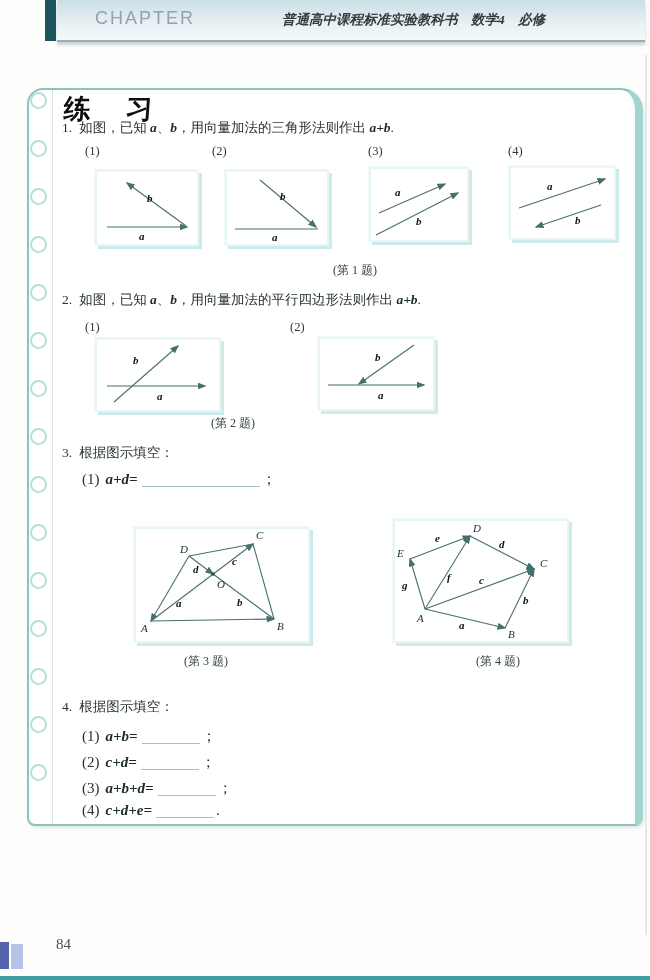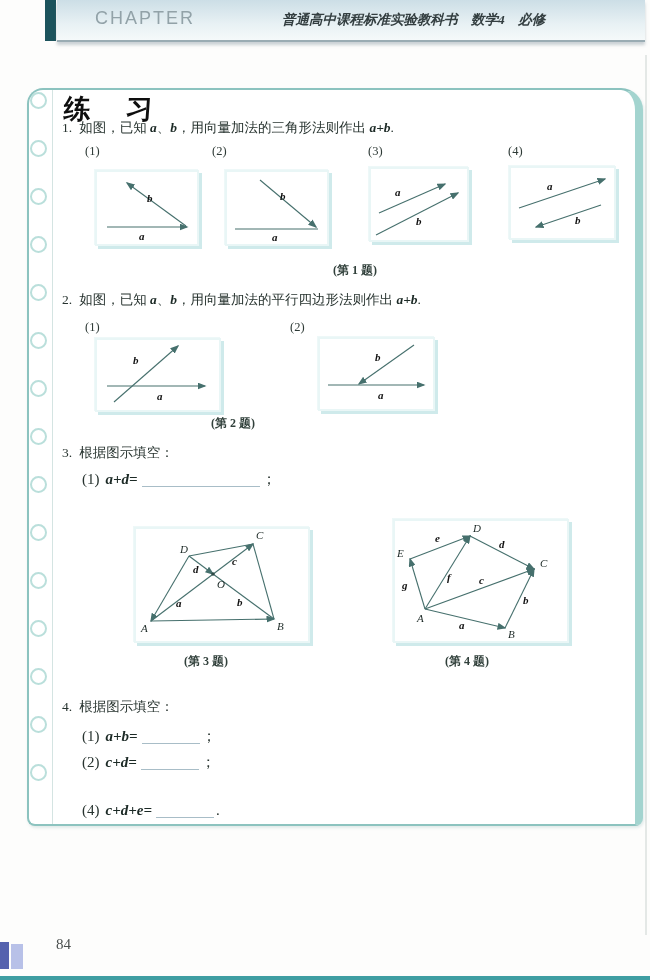--- a/index.html
+++ b/index.html
@@ -25,21 +25,21 @@
         border-radius:50%;background:#fff;box-sizing:border-box;}
   .vline{position:absolute;left:23px;top:0;bottom:0;width:1px;background:#d4e4e2;}
 
   .title{position:absolute;left:35px;top:1px;font-family:"Liberation Sans","DejaVu Sans",sans-serif;
          font-size:27px;font-weight:900;color:#0e0e0e;letter-spacing:4px;transform:skewX(-4deg);}
 
   .pline{position:absolute;font-size:13.5px;white-space:nowrap;color:#27332f;}
   .pno{margin-right:7px;}
   .m{font-family:"Liberation Serif","DejaVu Serif",serif;font-style:italic;font-weight:bold;color:#1c2a26;}
   .sublabel{position:absolute;font-size:12.5px;color:#2e3a36;}
-  .caption{position:absolute;width:190px;text-align:center;font-size:12px;color:#31403b;font-weight:bold;}
+  .caption{position:absolute;width:190px;text-align:center;font-size:12px;color:#31403b;}
 
   .figbox{position:absolute;background:#fff;border:2px solid #e9f6f6;
           box-shadow:3px 3px 0 #cfeaeb,-1px -1px 0 #eef8f8;}
   .figbox svg{display:block;width:100%;height:100%;}
   .figbox line{stroke:#46706d;stroke-width:1.1;}
   .vl{font:italic bold 11px "Liberation Serif","DejaVu Serif",serif;fill:#101010;stroke:none;}
   .pl{font:italic 11px "Liberation Serif","DejaVu Serif",serif;fill:#1d2a27;stroke:none;}
 
   .fill{position:absolute;font-size:15px;white-space:nowrap;color:#27332f;}
   .ilab{margin-right:6px;}
@@ -188,30 +188,33 @@
       <text class="vl" x="128" y="83">b</text>
       <text class="vl" x="84" y="63">c</text>
       <text class="vl" x="104" y="27">d</text>
       <text class="vl" x="40" y="21">e</text>
       <text class="vl" x="52" y="60">f</text>
       <text class="vl" x="7" y="68">g</text>
     </svg>
   </div>
 
   <div class="caption" style="left:82px;top:563px">(第 3 题)</div>
-  <div class="caption" style="left:343px;top:563px">(第 4 题)</div>
+  <div class="caption" style="left:374px;top:563px">(第 4 题)</div>
 
   <div class="pline" style="left:33px;top:608px">
     <span class="pno">4.</span><span>根据图示填空：</span>
   </div>
   <div class="fill" style="left:53px;top:637px">
     <span class="ilab">(1)</span><i class="m">a+b=</i><span class="blank" style="width:58px"></span><span>；</span>
   </div>
   <div class="fill" style="left:53px;top:663px">
     <span class="ilab">(2)</span><i class="m">c+d=</i><span class="blank" style="width:58px"></span><span>；</span>
+  </div>
+  <div class="fill" style="left:53px;top:689px">
+    <span class="ilab">(3)</span><i class="m">a+b+d=</i><span class="blank" style="width:58px"></span><span>；</span>
   </div>
   <div class="fill" style="left:53px;top:712px">
     <span class="ilab">(4)</span><i class="m">c+d+e=</i><span class="blank" style="width:58px"></span><span>.</span>
   </div>
 <div class="hole" style="top: 2px;"></div>
     <div class="hole" style="top: 50px;"></div>
     <div class="hole" style="top: 98px;"></div>
     <div class="hole" style="top: 146px;"></div>
     <div class="hole" style="top: 194px;"></div>
     <div class="hole" style="top: 242px;"></div>

